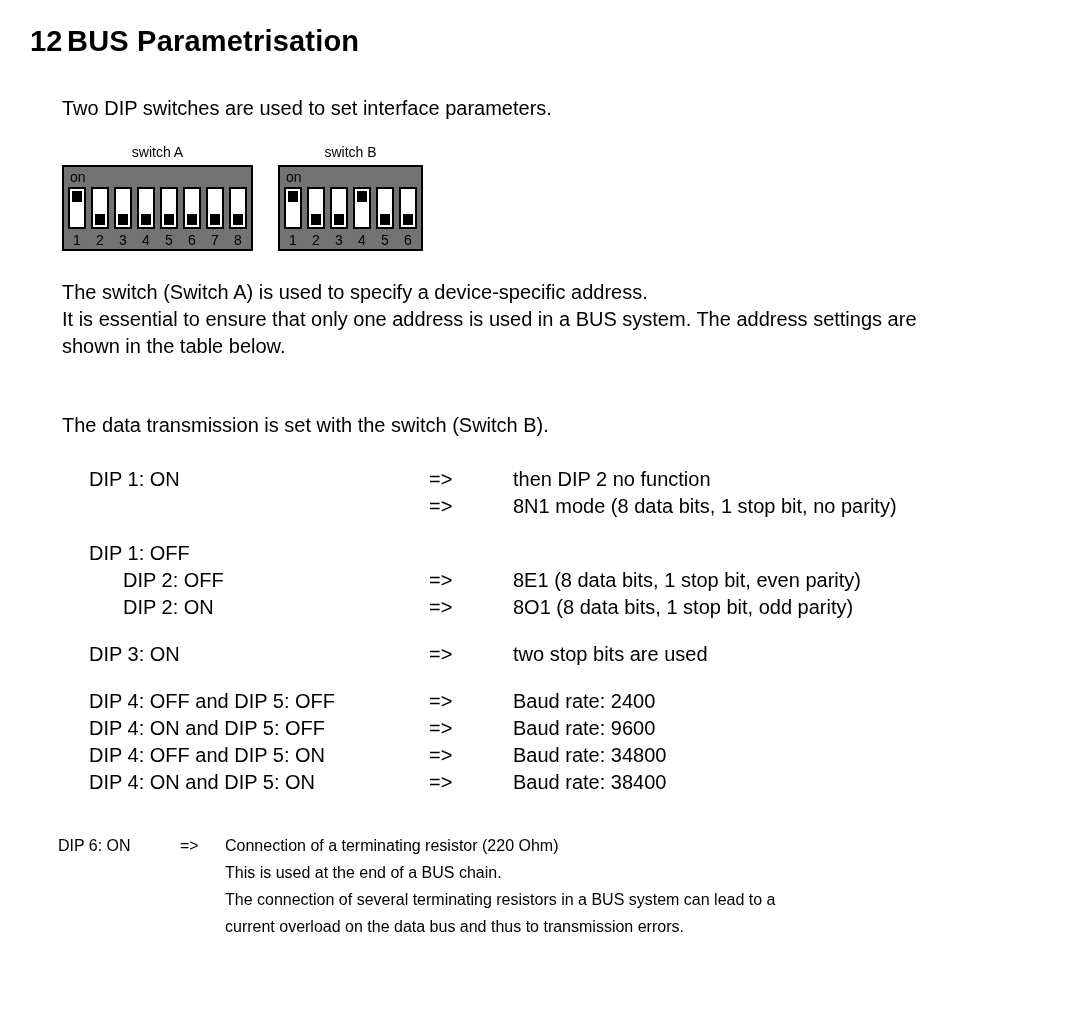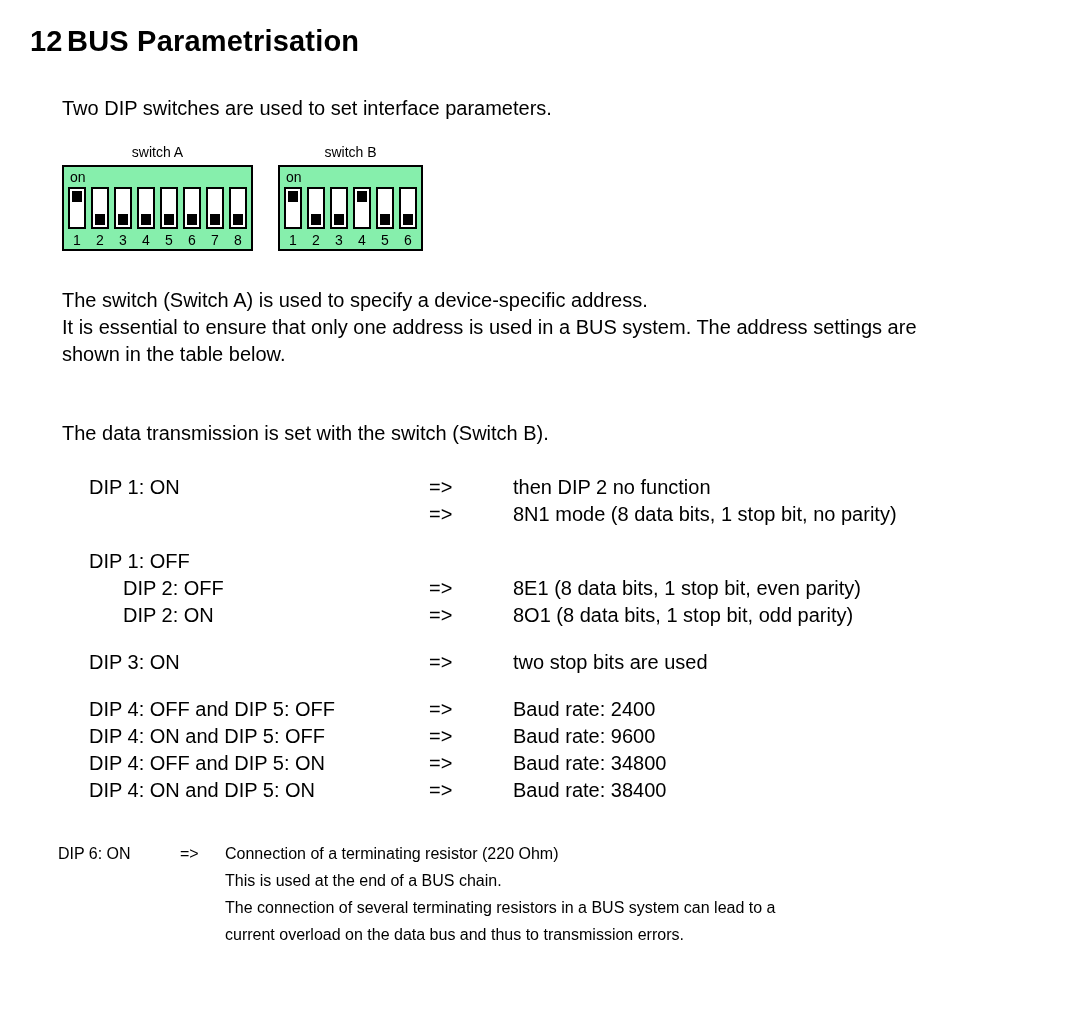--- a/index.html
+++ b/index.html
@@ -15,31 +15,31 @@
     display:flex; letter-spacing:0.2px;
   }
   .h-num { display:inline-block; width:37px; }
 
   .body-text { font-size:20px; line-height:27px; margin:0; white-space:pre-line; }
   .intro { margin-top:37px; }
 
   .diagram { margin-top:23px; display:flex; gap:25px; align-items:flex-start; }
   .switch-block { display:flex; flex-direction:column; }
   .switch-label { font-size:14px; line-height:15px; text-align:center; margin-bottom:5px; }
-  .switch-box { border:2px solid #000; padding:2px 4px 1px 4px; background:#86efac; }
+  .switch-box { border:2px solid #000; padding:2px 4px 1px 4px; background:#737373; }
   .on-label { font-size:14px; line-height:15px; margin:1px 0 2px 2px; }
   .slots { display:flex; gap:5px; }
   .slot-col { display:flex; flex-direction:column; align-items:center; }
   .slot { width:14px; height:38px; border:2px solid #000; position:relative; background:#fff; }
   .knob { width:10px; height:11px; background:#000; position:absolute; left:2px; }
   .knob.on  { top:2px; }
   .knob.off { bottom:2px; }
   .slot-num { font-size:14px; line-height:16px; margin-top:3px; }
 
-  .para-a { margin-top:36px; }
+  .para-a { margin-top:28px; }
   .para-b { margin-top:52px; }
 
   .dip-table { margin-top:27px; margin-left:27px; font-size:20px; }
   .dip-group + .dip-group { margin-top:20px; }
   .dip-row { display:grid; grid-template-columns:340px 84px auto; line-height:27px; }
   .c-left.indent { padding-left:34px; }
 
   .note-block {
     margin-top:25px; display:grid; grid-template-columns:96px auto;
     font-size:20px; line-height:27px;

